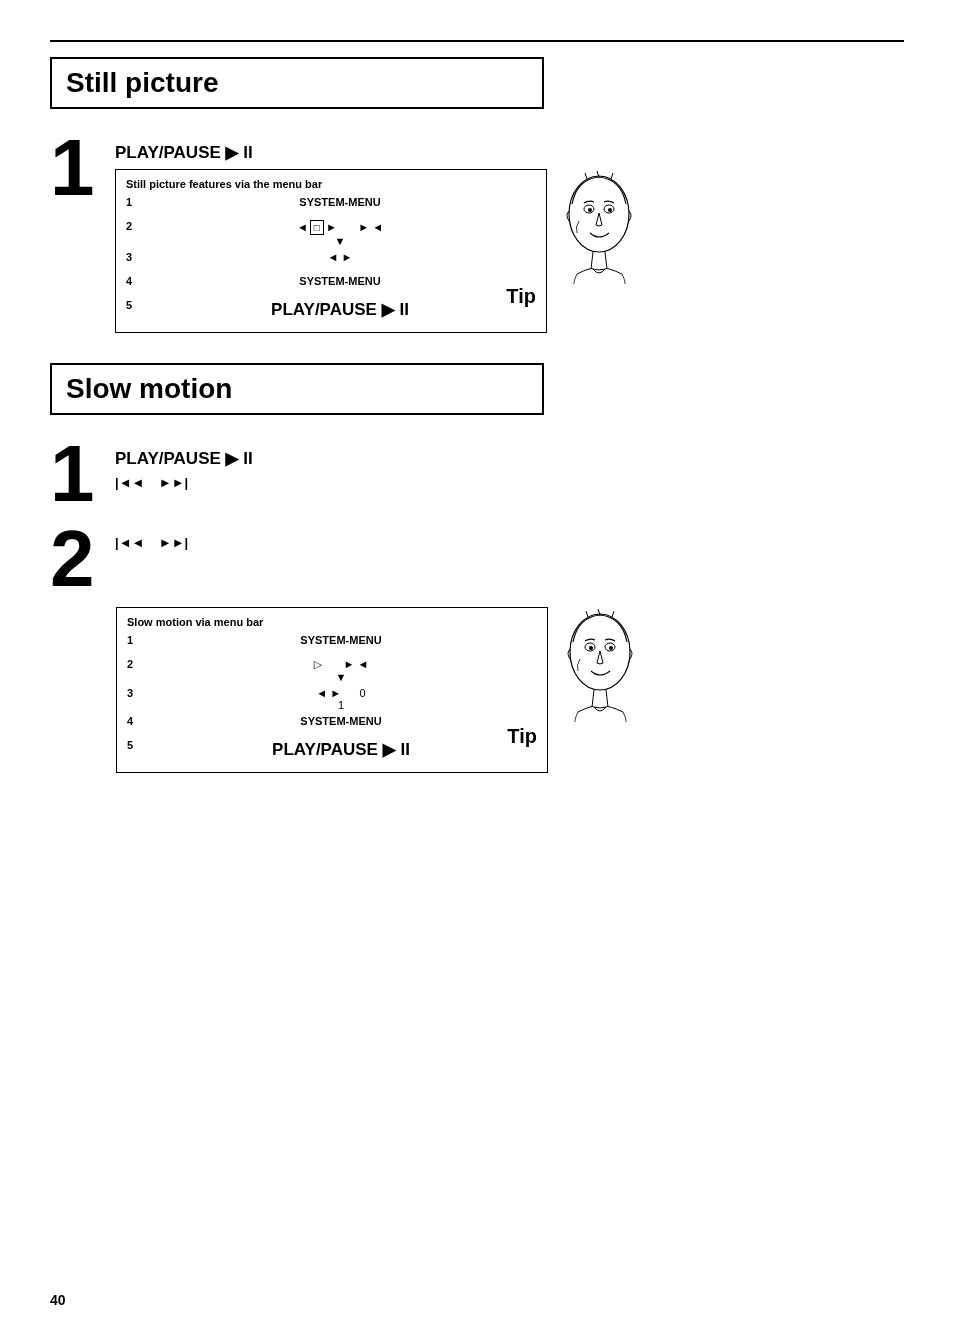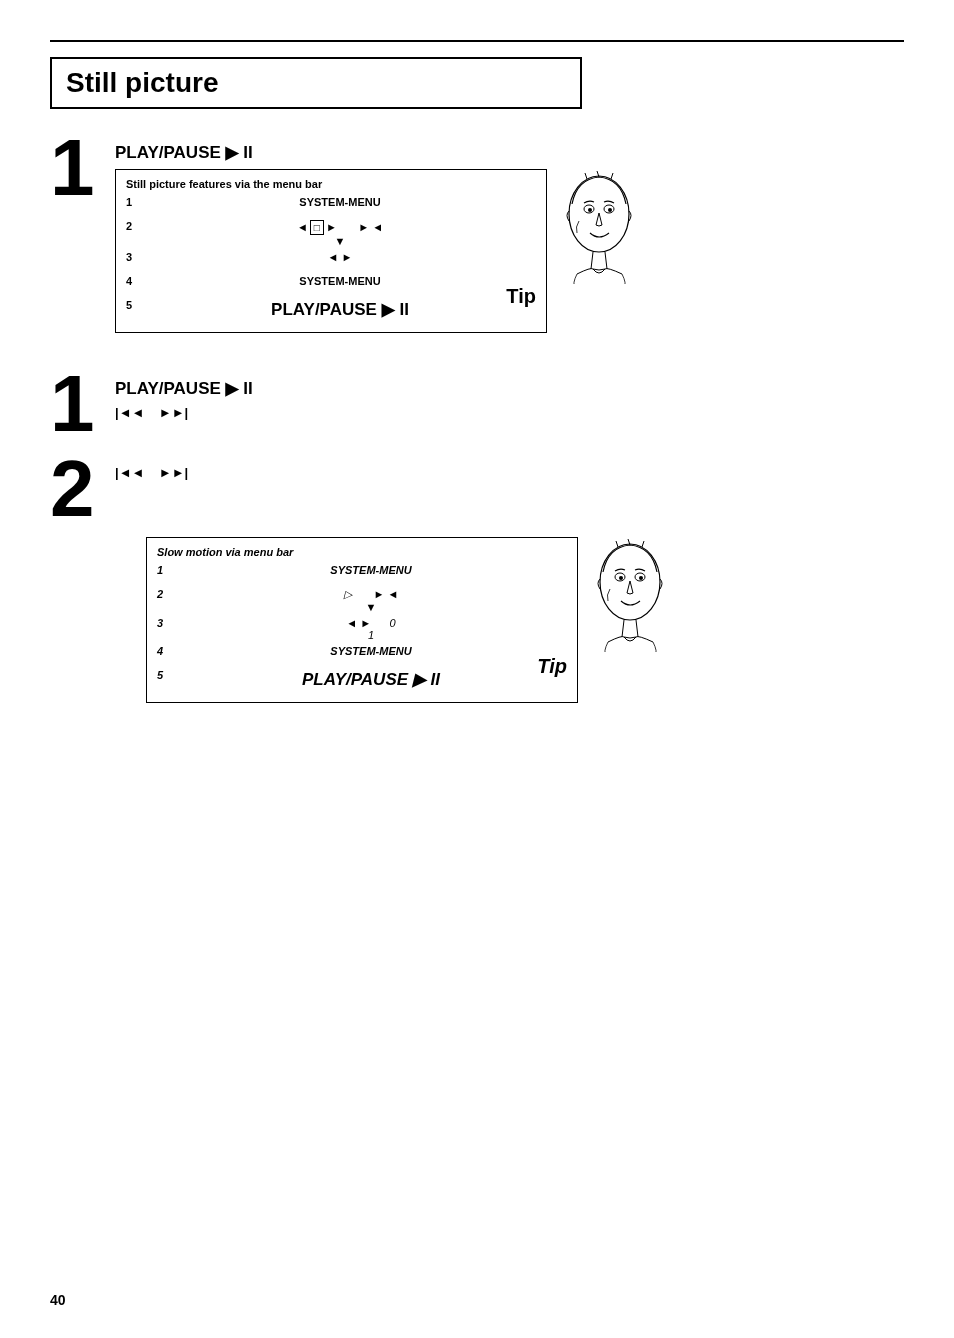--- a/index.html
+++ b/index.html
@@ -17,21 +17,21 @@
     .top-rule {
       border-top: 2px solid #000;
       margin-bottom: 15px;
     }
     
     .section-box {
       border: 2px solid #000;
       padding: 8px 14px;
       margin-bottom: 18px;
       display: inline-block;
-      width: 532px;
+      width: 494px;
     }
     .section-box h2 {
       font-size: 28px;
       font-weight: bold;
     }
     .step-instruction {
       font-size: 13px;
       margin-bottom: 6px;
     }
     
@@ -218,20 +218,23 @@
               <path d="M20 105 Q15 115 18 118" fill="none" stroke="#000" stroke-width="0.8"></path>
               <path d="M65 105 Q70 115 67 118" fill="none" stroke="#000" stroke-width="0.8"></path>
             </svg>
           </div>
         </div>
       </div>
     </div>
   </div>
 
   <div class="section-area">
+    <div class="section-box">
+      <h2>Slow motion</h2>
+    </div>
 
     
     <div class="step-row">
       <div class="step-num-large">
         <span>1</span>
       </div>
       <div class="step-text-area">
         <div style="margin-bottom:4px;">
           <span class="play-pause-indicator bold">PLAY/PAUSE ▶ II</span>
         </div>
@@ -245,21 +248,21 @@
     <div class="step-row" style="margin-bottom:12px;">
       <div class="step-num-large">
         <span>2</span>
       </div>
       <div class="step-text-area">
         <span class="bold" style="font-size:13px;">|◄◄&nbsp;&nbsp;&nbsp;&nbsp;►►|</span>
       </div>
     </div>
 
     
-    <div style="display:flex; align-items:flex-start; margin-left:96px; position:relative;font-style:italic;">
+    <div style="display:flex; align-items:flex-start; margin-left:66px; position:relative;">
       <div class="feature-box">
         <div class="feature-box-title">Slow motion via menu bar</div>
 
         <div class="feature-row">
           <div class="feature-row-num">1</div>
           <div class="feature-row-content">
             <span class="bold">SYSTEM-MENU</span>
           </div>
         </div>
 

